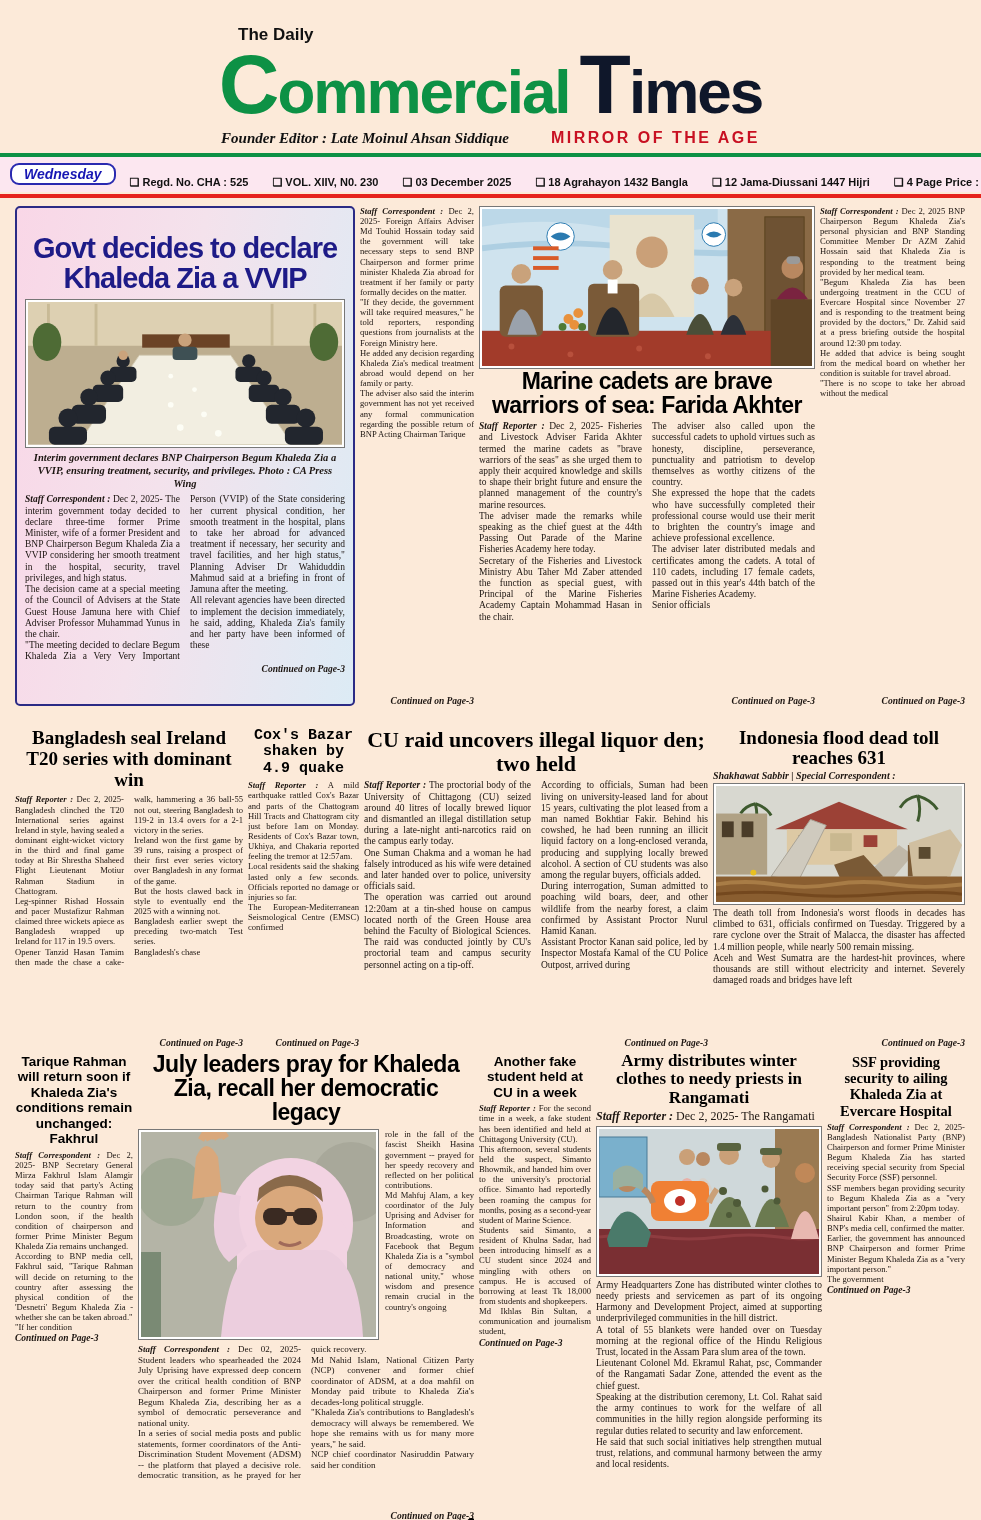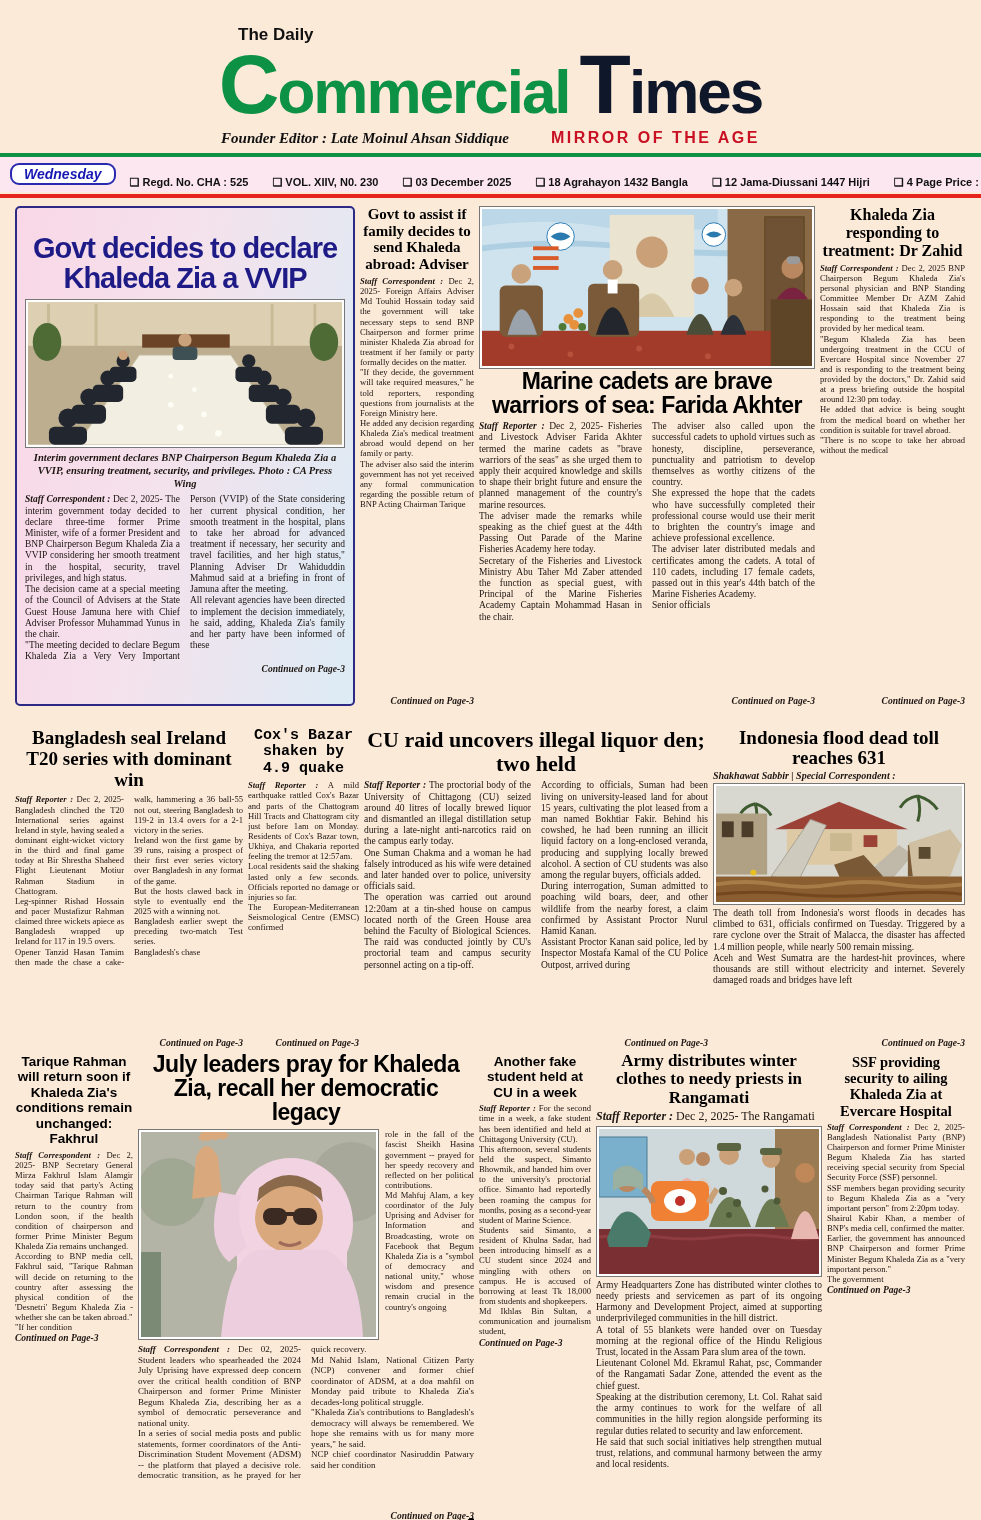--- a/index.html
+++ b/index.html
@@ -151,21 +151,20 @@
           <p class="caption">Interim government declares BNP Chairperson Begum Khaleda Zia a VVIP, ensuring treatment, security, and privileges. Photo : CA Press Wing</p>
           <div class="body-text cols2 fs-n"><span class="byline">Staff Correspondent :</span> <span>Dec 2, 2025- The interim government today decided to declare three-time former Prime Minister, wife of a former President and BNP Chairperson Begum Khaleda Zia a VVIP considering her smooth treatment in the hospital, security, travel privileges, and high status.
 The decision came at a special meeting of the Council of Advisers at the State Guest House Jamuna here with Chief Adviser Professor Muhammad Yunus in the chair.
 "The meeting decided to declare Begum Khaleda Zia a Very Very Important Person (VVIP) of the State considering her current physical condition, her smooth treatment in the hospital, plans to take her abroad for advanced treatment if necessary, her security and travel facilities, and her high status," Planning Adviser Dr Wahiduddin Mahmud said at a briefing in front of Jamuna after the meeting.
 All relevant agencies have been directed to implement the decision immediately, he said, adding, Khaleda Zia's family and her party have been informed of these</span></div>
           <div class="continued">Continued on Page-3</div>
         </div>
       </article>
 
       <article class="col">
-        <h2 class="hl-serif" style="font-size:15px; line-height:1.12; margin:0 0 3px;">Govt to assist if family decides to send Khaleda abroad: Adviser</h2>
         <div class="body-text fs-sm" style="flex:1;"><span class="byline">Staff Correspondent :</span> <span>Dec 2, 2025- Foreign Affairs Adviser Md Touhid Hossain today said the government will take necessary steps to send BNP Chairperson and former prime minister Khaleda Zia abroad for treatment if her family or party formally decides on the matter.
 "If they decide, the government will take required measures," he told reporters, responding questions from journalists at the Foreign Ministry here.
 He added any decision regarding Khaleda Zia's medical treatment abroad would depend on her family or party.
 The adviser also said the interim government has not yet received any formal communication regarding the possible return of BNP Acting Chairman Tarique</span></div>
         <div class="continued">Continued on Page-3</div>
       </article>
 
       <article class="col">
         <div class="photo-frame">
           <svg viewBox="0 0 336 160" preserveAspectRatio="none">
@@ -225,21 +224,20 @@
 The adviser made the remarks while speaking as the chief guest at the 44th Passing Out Parade of the Marine Fisheries Academy here today.
 Secretary of the Fisheries and Livestock Ministry Abu Taher Md Zaber attended the function as special guest, with Principal of the Marine Fisheries Academy Captain Mohammad Hasan in the chair.
 The adviser also called upon the successful cadets to uphold virtues such as honesty, discipline, perseverance, punctuality and patriotism to develop themselves as worthy citizens of the country.
 She expressed the hope that the cadets who have successfully completed their professional course would use their merit to brighten the country's image and achieve professional excellence.
 The adviser later distributed medals and certificates among the cadets. A total of 110 cadets, including 17 female cadets, passed out in this year's 44th batch of the Marine Fisheries Academy.
 Senior officials</span></div>
         <div class="continued">Continued on Page-3</div>
       </article>
 
       <article class="col">
-        <h2 class="hl-serif" style="font-size:16px; line-height:1.12; margin:0 0 3px;">Khaleda Zia responding to treatment: Dr Zahid</h2>
         <div class="body-text fs-sm" style="flex:1;"><span class="byline">Staff Correspondent :</span> <span>Dec 2, 2025 BNP Chairperson Begum Khaleda Zia's personal physician and BNP Standing Committee Member Dr AZM Zahid Hossain said that Khaleda Zia is responding to the treatment being provided by her medical team.
 "Begum Khaleda Zia has been undergoing treatment in the CCU of Evercare Hospital since November 27 and is responding to the treatment being provided by the doctors," Dr. Zahid said at a press briefing outside the hospital around 12:30 pm today.
 He added that advice is being sought from the medical board on whether her condition is suitable for travel abroad.
 "There is no scope to take her abroad without the medical</span></div>
         <div class="continued">Continued on Page-3</div>
       </article>
     </div>
 
     <div class="row2">
 

